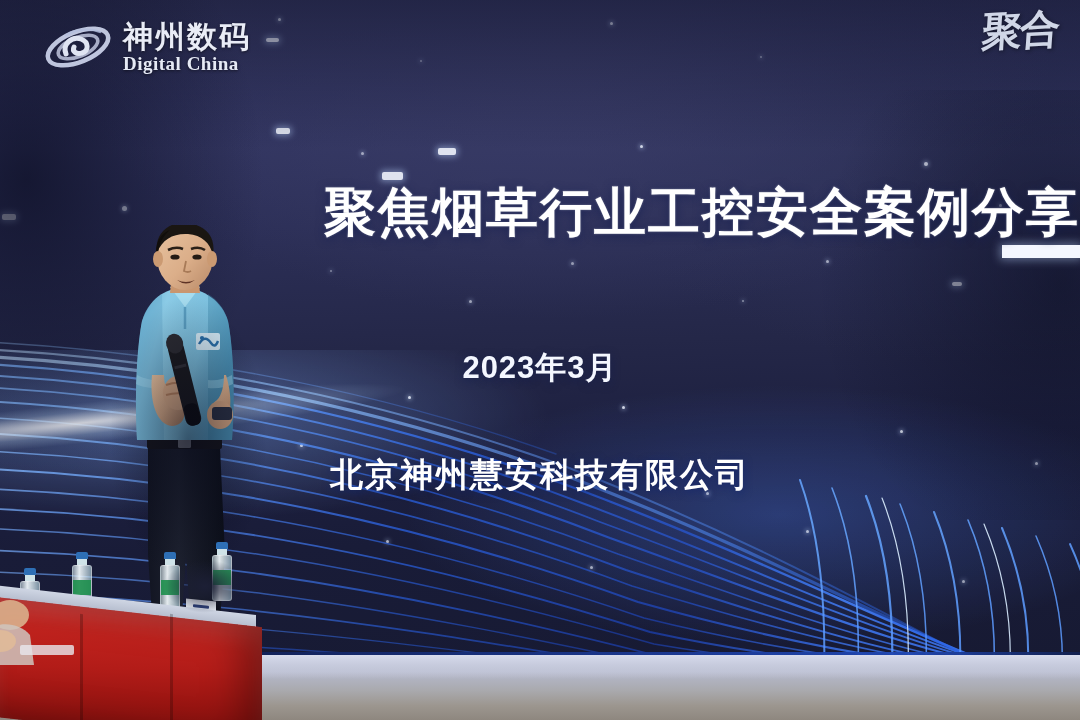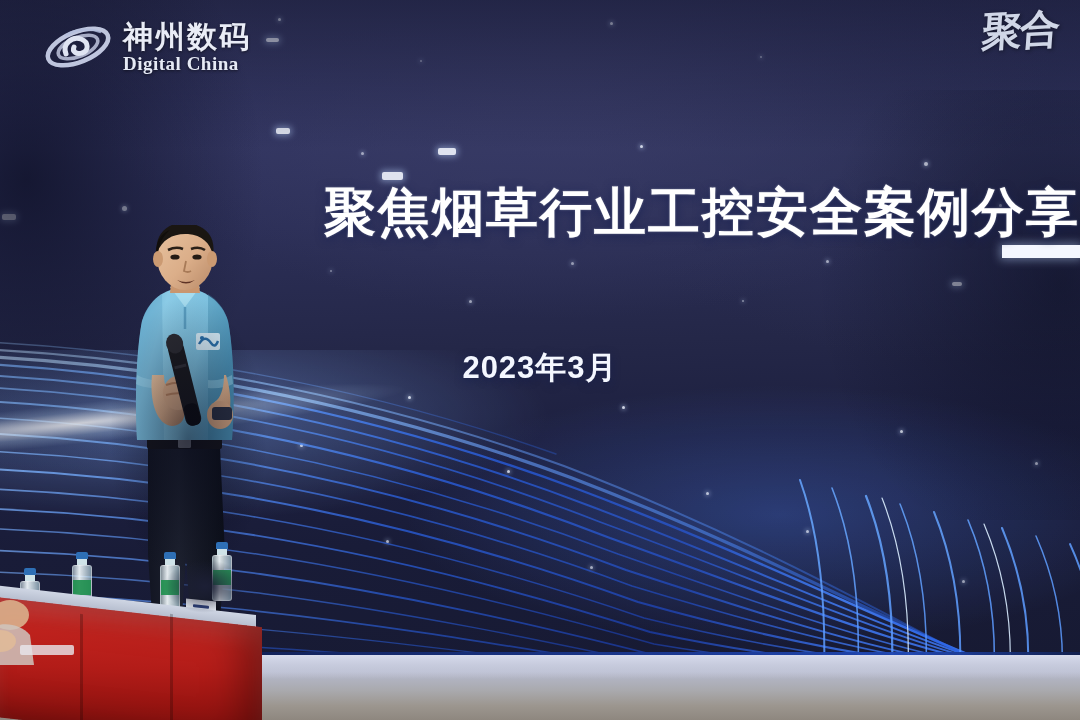--- a/index.html
+++ b/index.html
@@ -252,20 +252,21 @@
       </div>
     </div>
 
     <div class="brand-right">
       <div class="jh-cal">聚合</div>
     </div>
     <div class="rule-right"></div>
 
     <div class="slide-title">聚焦烟草行业工控安全案例分享</div>
     <div class="slide-date">2023年3月</div>
+    <div class="slide-org">北京神州慧安科技有限公司</div>
   </div>
 
   <div class="screen-edge"></div>
   <div class="floor"></div>
   <div class="floor-shine"></div>
 
   <div class="speaker">
     <div class="sp-shadow"></div>
     <svg width="190" height="420" viewBox="0 0 190 420">
       <defs>

